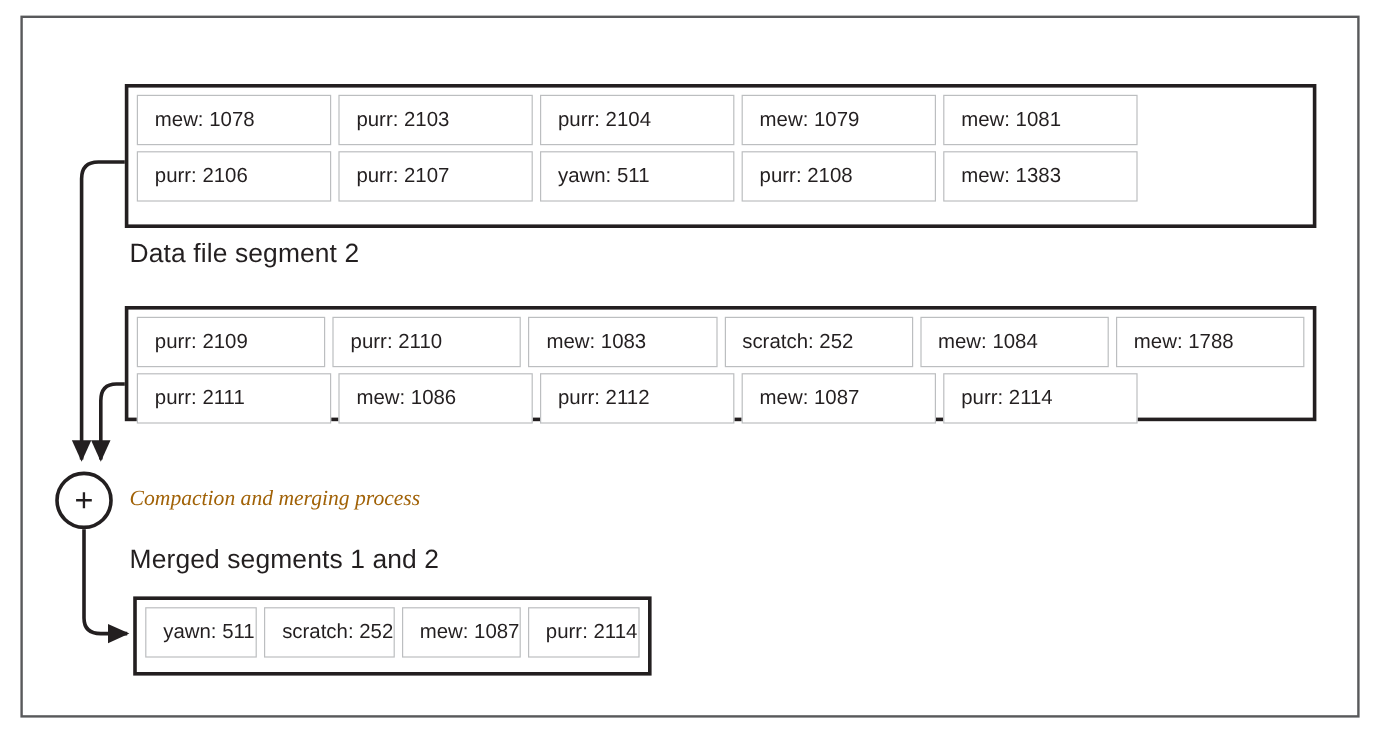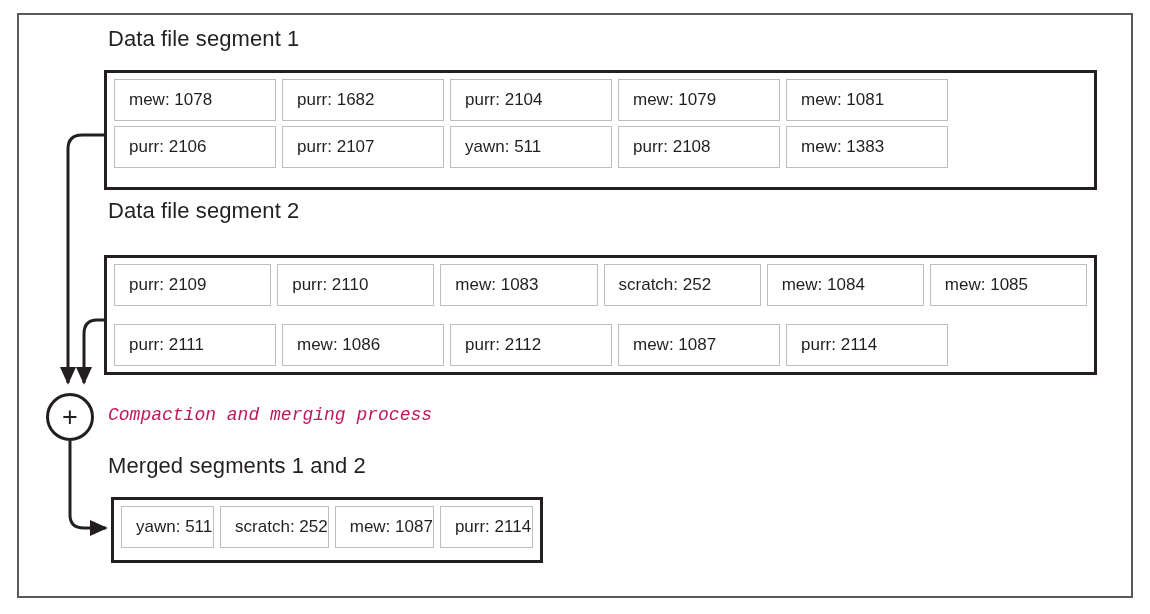--- a/index.html
+++ b/index.html
@@ -87,70 +87,69 @@
     color: #231f20;
     line-height: 1;
     z-index: 4;
   }
   .process-label {
     position: absolute;
     left: 108px;
     top: 405px;
     font-size: 18px;
     font-style: italic;
-    color: #be185d;
+    color: #a16207;
     white-space: nowrap;
-    font-family: Liberation Mono, monospace;
+    font-family: Liberation Serif, serif;
   }
   svg.arrows {
     position: absolute;
     left: 0;
     top: 0;
     width: 1150px;
     height: 614px;
     pointer-events: none;
     z-index: 2;
   }
 </style>
 </head>
 <body>
 
 <div id="figure">
 
   <div class="frame"></div>
 
-  <div class="section-title" style="left:108px; top:28px;">Data file segment 1</div>
 
   <div class="segment-box seg-wide" style="left:104px; top:70px; width:993px; height:120px;">
     <div class="segment-row">
       <div class="cell">mew: 1078</div>
-      <div class="cell">purr: 1682</div>
+      <div class="cell">purr: 2103</div>
       <div class="cell">purr: 2104</div>
       <div class="cell">mew: 1079</div>
       <div class="cell">mew: 1081</div>
     </div>
     <div class="segment-row">
       <div class="cell">purr: 2106</div>
       <div class="cell">purr: 2107</div>
       <div class="cell">yawn: 511</div>
       <div class="cell">purr: 2108</div>
       <div class="cell">mew: 1383</div>
     </div>
   </div>
 
   <div class="section-title" style="left:108px; top:200px;">Data file segment 2</div>
 
-  <div class="segment-box seg-wide" style="left:104px; top:255px; width:993px; height:120px;justify-content:space-between;">
+  <div class="segment-box seg-wide" style="left:104px; top:255px; width:993px; height:96px;justify-content:space-between;">
     <div class="segment-row">
       <div class="cell">purr: 2109</div>
       <div class="cell">purr: 2110</div>
       <div class="cell">mew: 1083</div>
       <div class="cell">scratch: 252</div>
       <div class="cell">mew: 1084</div>
-      <div class="cell">mew: 1085</div>
+      <div class="cell">mew: 1788</div>
     </div>
     <div class="segment-row">
       <div class="cell">purr: 2111</div>
       <div class="cell">mew: 1086</div>
       <div class="cell">purr: 2112</div>
       <div class="cell">mew: 1087</div>
       <div class="cell">purr: 2114</div>
     </div>
   </div>
 

